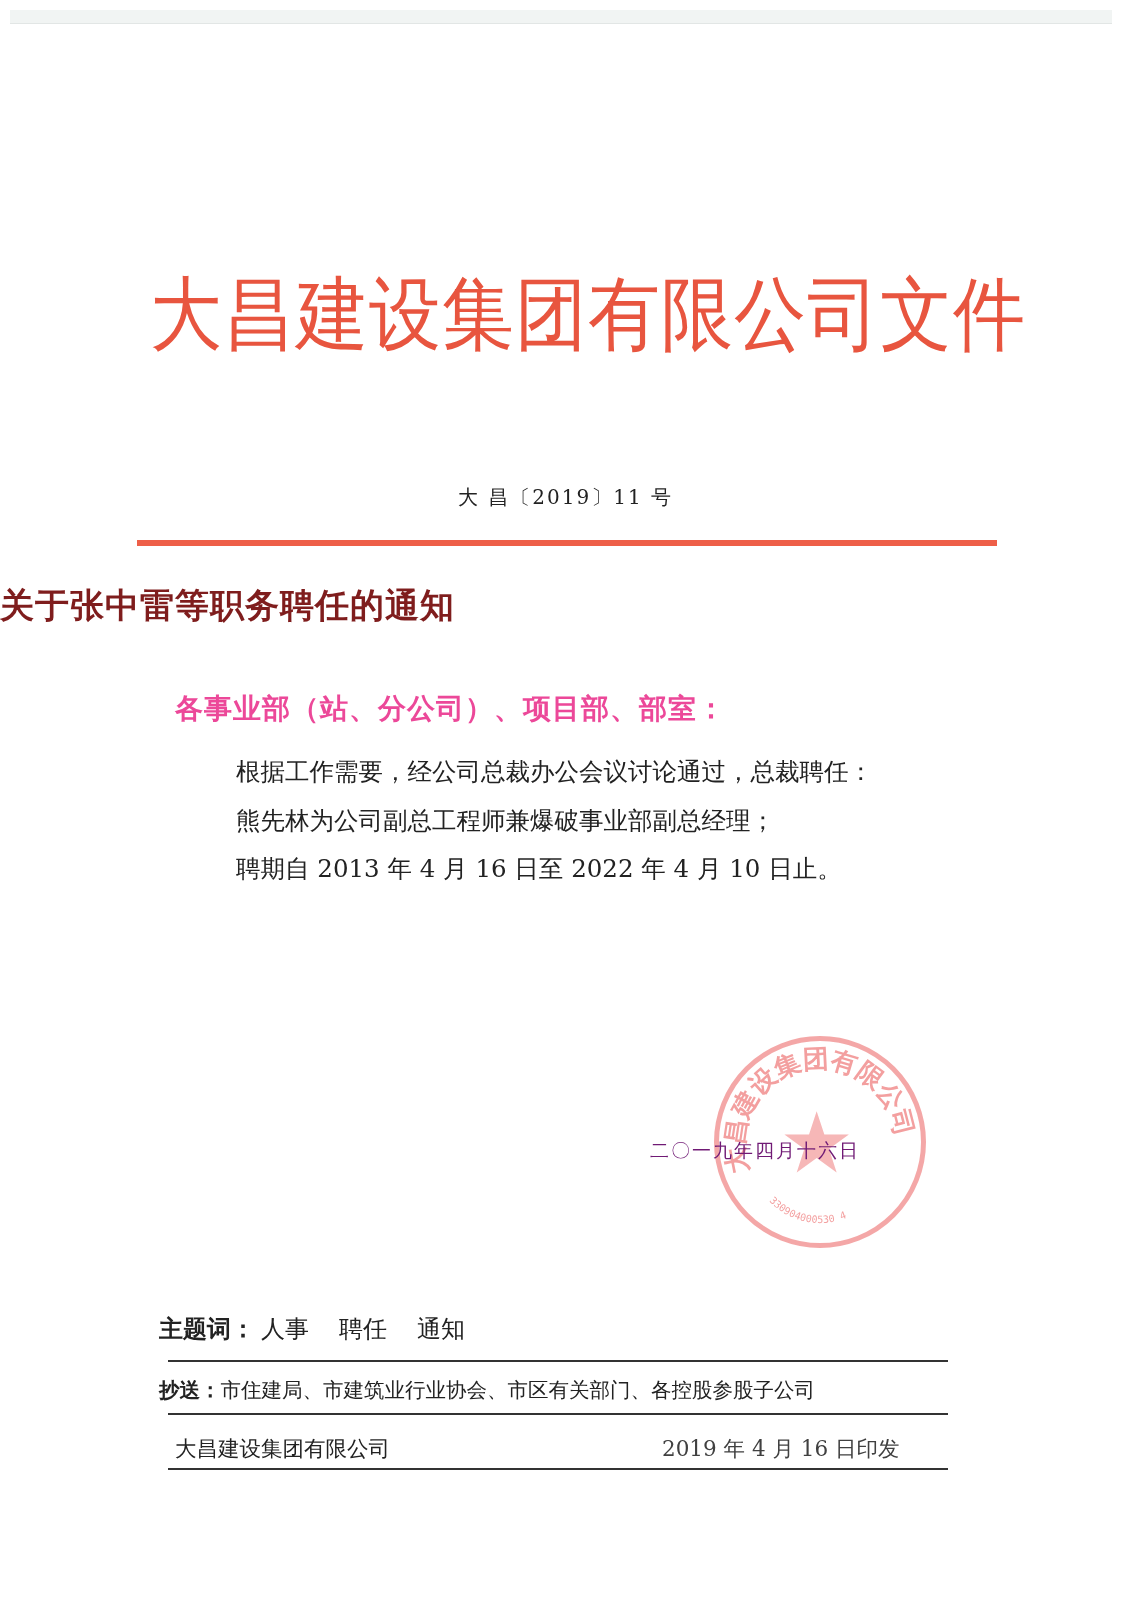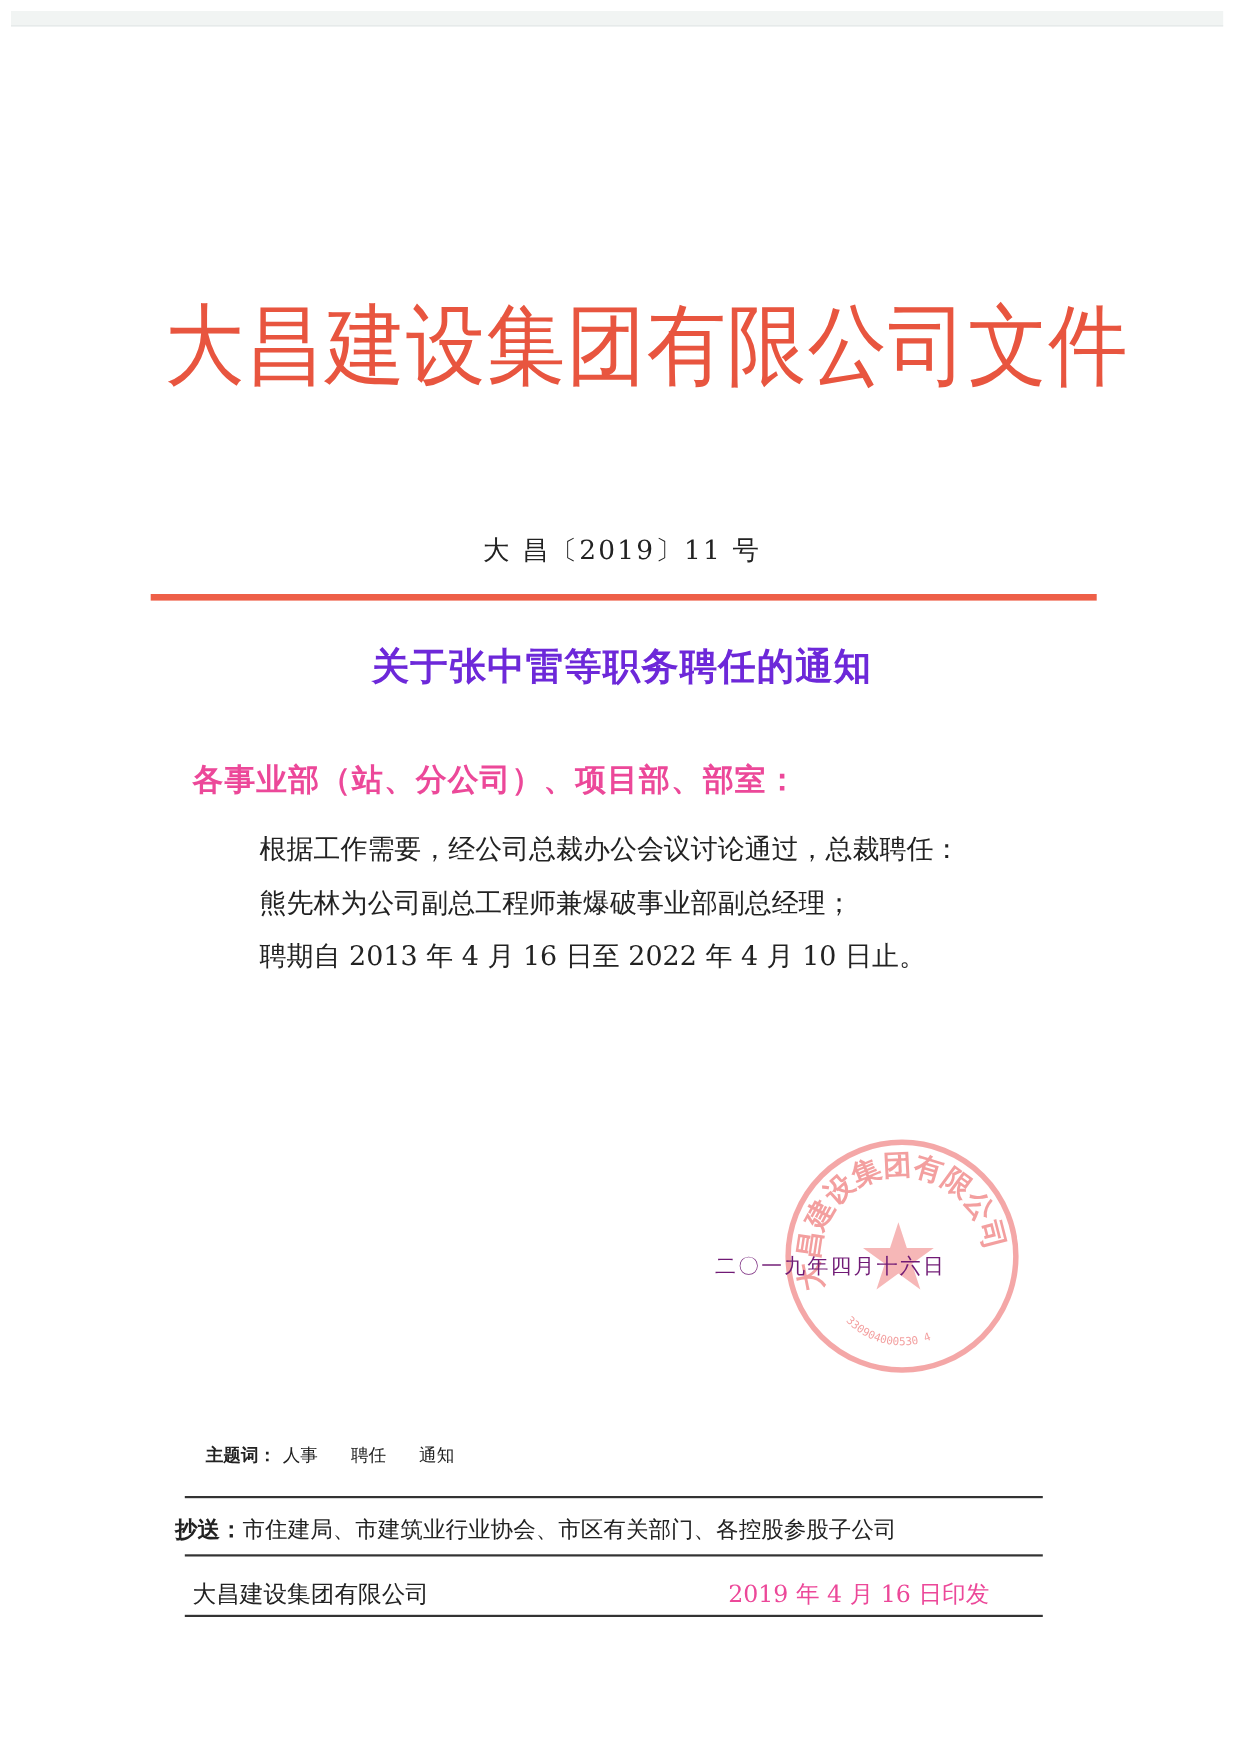--- a/index.html
+++ b/index.html
@@ -7,46 +7,46 @@
          font-family: "DejaVu Serif", "Liberation Serif", serif; color: #1e1e1e; }
   .scan-edge { position: absolute; left: 10px; top: 10px; width: 1102px; height: 13px;
                background: #f1f4f3; border-bottom: 1px solid #e2e6e5; }
   .abs { position: absolute; }
   .header-title { left: 150px; top: 258px; width: 840px; text-align: left;
                   font-family: "DejaVu Sans", "Liberation Sans", sans-serif;
                   font-size: 72px; font-weight: normal; color: #e8553f;
                   letter-spacing: 1px; line-height: 100px; white-space: nowrap;
                   transform: scaleY(1.12); transform-origin: left top; }
   .doc-number { left: 0; width: 1131px; top: 484px; text-align: center;
-                font-size: 24px; letter-spacing: 2px; color: #222; }
+                font-size: 20px; letter-spacing: 2px; color: #222; }
   .red-rule { left: 137px; top: 540px; width: 860px; height: 6px; background: #ee5f48; }
-  .doc-title { left: 0; width: 1131px; top: 583px; text-align: center;
+  .doc-title { left: 0; width: 1131px; top: 583px; 
                font-family: "DejaVu Sans", "Liberation Sans", sans-serif;
-               font-size: 34px; font-weight: bold; color: #6d28d9; letter-spacing: 1px; }
+               font-size: 34px; font-weight: bold; color: #7f1d1d; letter-spacing: 1px; }
   .addressee { left: 175px; top: 690px; font-family: "DejaVu Sans", "Liberation Sans", sans-serif;
                font-size: 28px; font-weight: bold; color: #ec4899; letter-spacing: 1px; }
   .body-text { left: 175px; top: 748px; width: 790px; font-size: 24.5px; line-height: 48.5px; color: #222; }
   .body-text p { margin: 0; }
   .indent { text-indent: 61px; }
   .seal { left: 714px; top: 1036px; width: 212px; height: 212px; border-radius: 50%;
           border: 5px solid rgba(235, 95, 95, 0.55); box-sizing: border-box; }
   .seal-star { position: absolute; left: 60px; top: 60px; font-size: 84px; line-height: 84px;
                color: rgba(235, 95, 95, 0.45); font-family: "DejaVu Sans", sans-serif; }
   .seal-ring-text { position: absolute; left: 0; top: 0; width: 202px; height: 202px; }
   .date-sign { left: 650px; top: 1138px; font-size: 19px; letter-spacing: 2px; color: #701a75; }
-  .keywords { left: 187px; top: 1313px; font-family: "DejaVu Sans", "Liberation Sans", sans-serif;
-              font-size: 16px; color: #222; }
+  .keywords { left: 159px; top: 1313px; font-family: "DejaVu Sans", "Liberation Sans", sans-serif;
+              font-size: 24px; color: #222; }
   .keywords .label { font-weight: bold; }
   .keywords .kw { margin-left: 6px; }
   .keywords .kw + .kw { margin-left: 30px; }
   .rule-dark { left: 168px; height: 2px; width: 780px; background: #333; }
   .cc { left: 159px; top: 1376px; font-size: 20.5px; color: #222; }
   .cc .label { font-weight: bold; font-family: "DejaVu Sans", "Liberation Sans", sans-serif; }
   .issuer { left: 175px; top: 1434px; font-size: 21.5px; color: #222; }
-  .issue-date { left: 662px; top: 1434px; font-size: 21.5px; color: #ec4899; }
+  .issue-date { left: 662px; top: 1434px; font-size: 21.5px; color: #404040; }
 </style>
 </head>
 <body>
 
 <div class="scan-edge"></div>
 
 <div class="abs header-title">大昌建设集团有限公司文件</div>
 
 <div class="abs doc-number">大 昌〔2019〕11 号</div>
 

